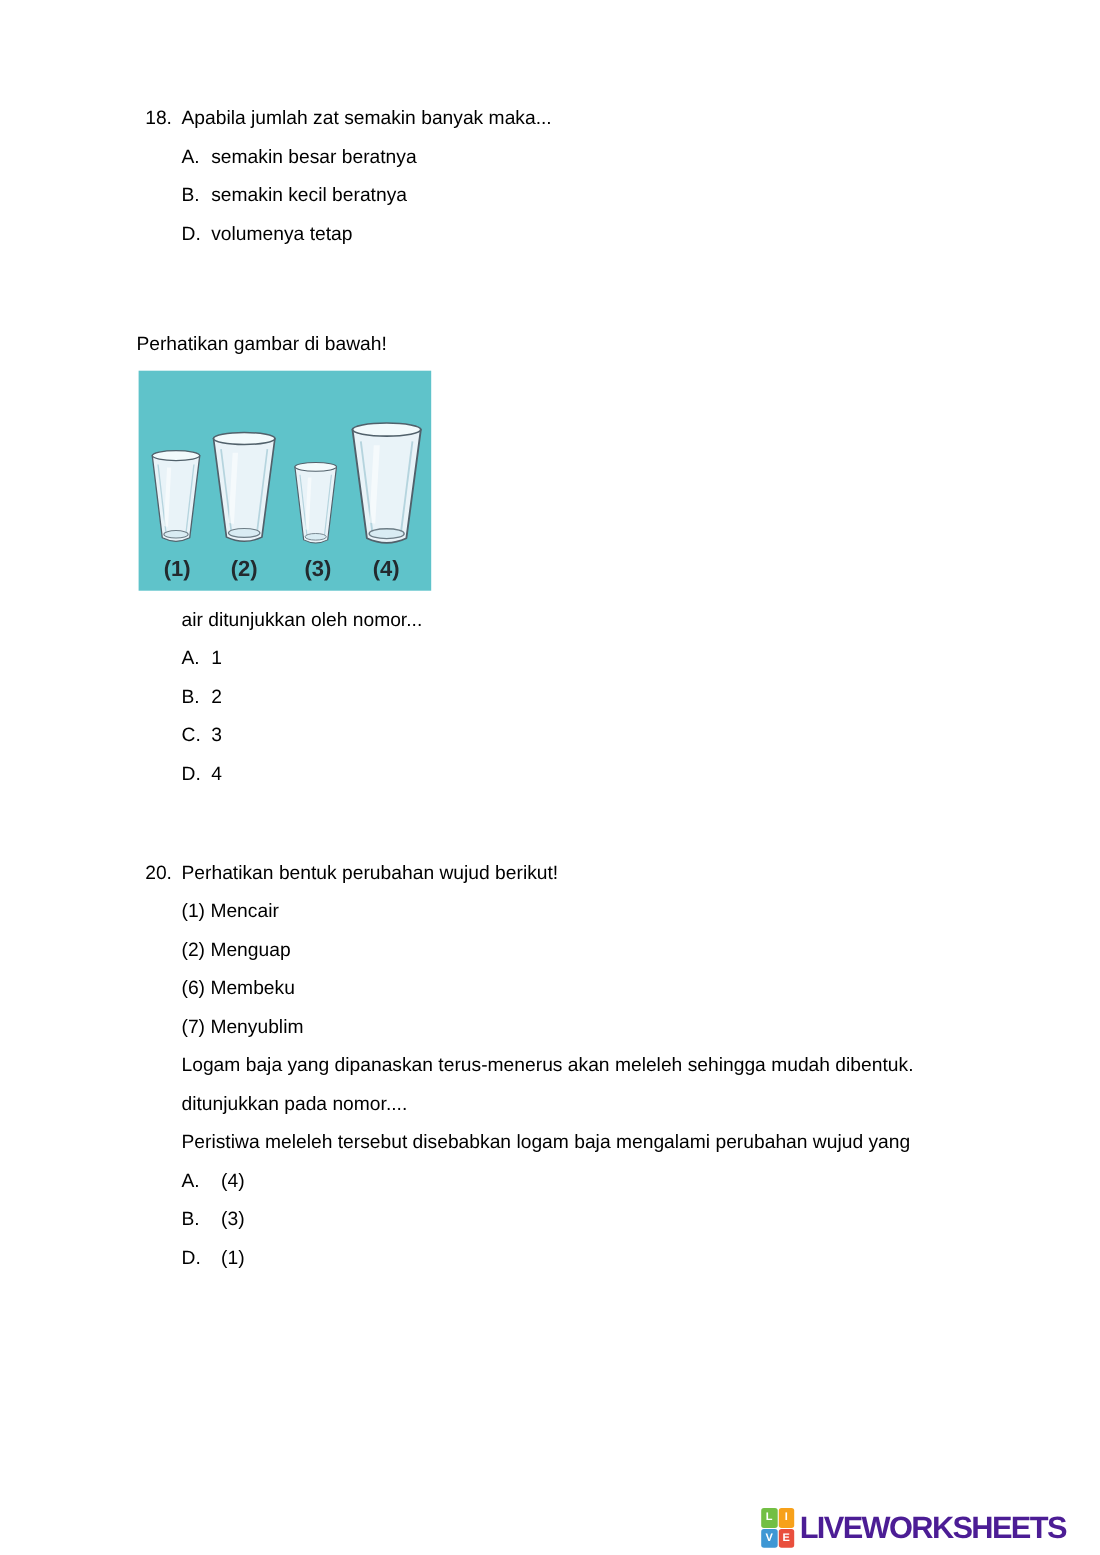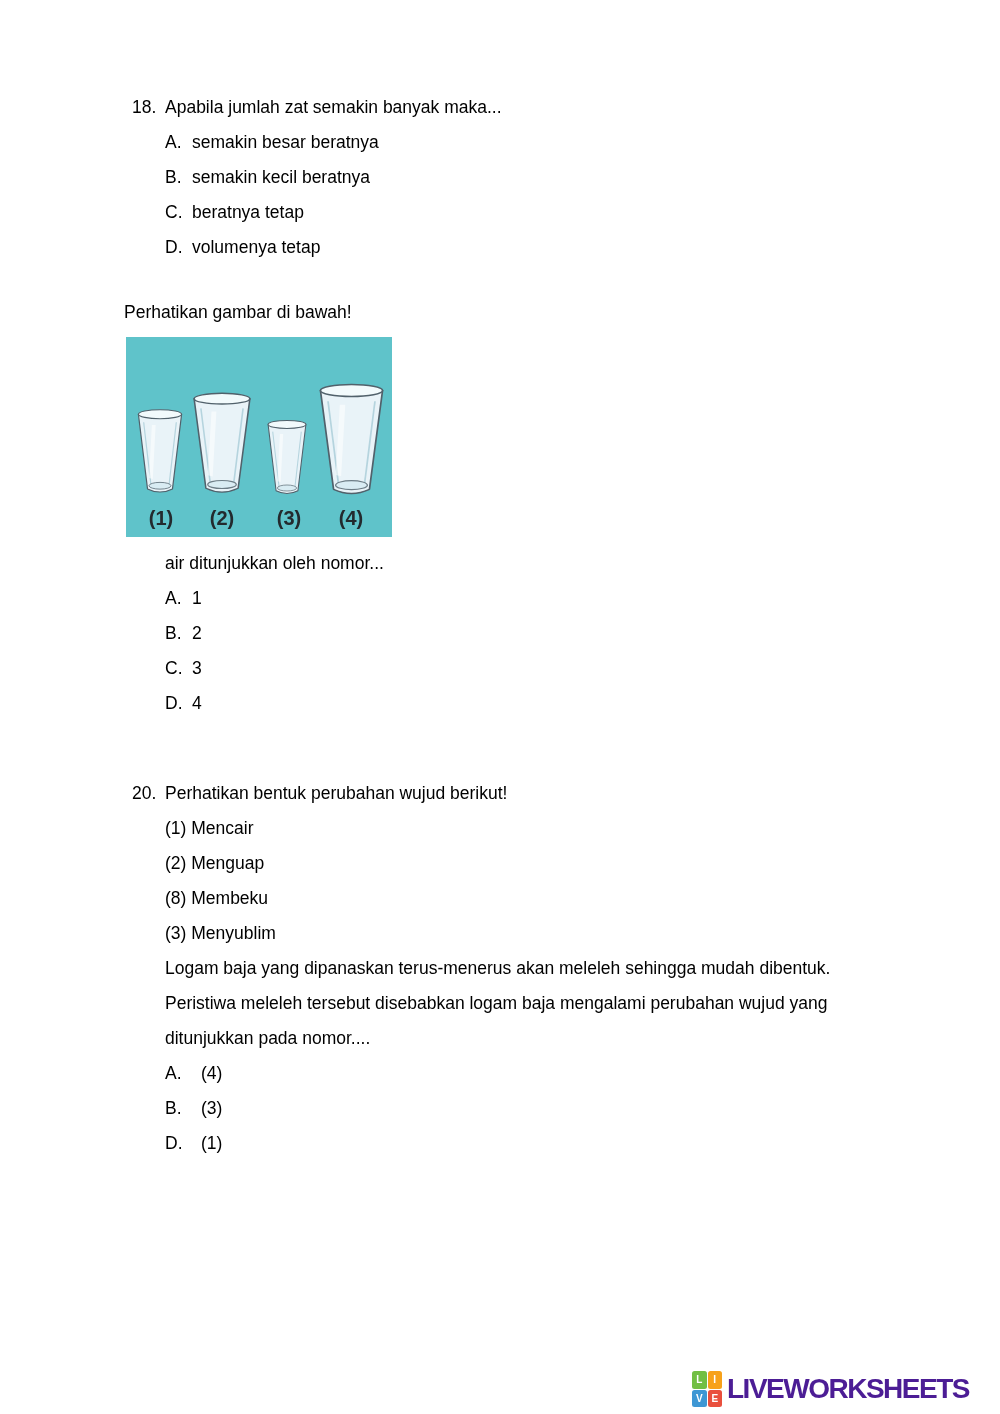--- a/index.html
+++ b/index.html
@@ -66,21 +66,20 @@
     color:#4c1d95;
   }
 </style>
 </head>
 <body>
 
 <div class="abs question" id="q18" style="top:90px;">
   <div class="line"><span class="q-num">18.</span><span>Apabila jumlah zat semakin banyak maka...</span></div>
   <div class="line indent"><span class="opt-letter">A.</span><span>semakin besar beratnya</span></div>
   <div class="line indent"><span class="opt-letter">B.</span><span>semakin kecil beratnya</span></div>
-  <div class="line indent"><span class="opt-letter">C.</span><span>beratnya tetap</span></div>
   <div class="line indent"><span class="opt-letter">D.</span><span>volumenya tetap</span></div>
 </div>
 
 <div class="abs" id="caption">Perhatikan gambar di bawah!</div>
 
 <div class="abs" id="figure">
   <svg width="266" height="200" viewBox="0 0 266 200" aria-hidden="true">
     <defs>
       <g id="glass">
         <path d="M5 16 L24 182 Q50 196 76 182 L95 16 Q50 26 5 16 Z" fill="#e9f3f8" stroke="#51616b" stroke-width="2.5" stroke-linejoin="round"></path>
@@ -107,25 +106,25 @@
   <div class="line indent"><span class="opt-letter">A.</span><span>1</span></div>
   <div class="line indent"><span class="opt-letter">B.</span><span>2</span></div>
   <div class="line indent"><span class="opt-letter">C.</span><span>3</span></div>
   <div class="line indent"><span class="opt-letter">D.</span><span>4</span></div>
 </div>
 
 <div class="abs question" id="q20" style="top:776px;">
   <div class="line"><span class="q-num">20.</span><span>Perhatikan bentuk perubahan wujud berikut!</span></div>
   <div class="line indent">(1) Mencair</div>
   <div class="line indent">(2) Menguap</div>
-  <div class="line indent">(8) Membeku</div>
-  <div class="line indent">(3) Menyublim</div>
+  <div class="line indent">(6) Membeku</div>
+  <div class="line indent">(7) Menyublim</div>
   <div class="line indent">Logam baja yang dipanaskan terus-menerus akan meleleh sehingga mudah dibentuk.</div>
+  <div class="line indent">ditunjukkan pada nomor....</div>
   <div class="line indent">Peristiwa meleleh tersebut disebabkan logam baja mengalami perubahan wujud yang</div>
-  <div class="line indent">ditunjukkan pada nomor....</div>
   <div class="line indent"><span class="opt-letter">A.</span><span>(4)</span></div>
   <div class="line indent"><span class="opt-letter">B.</span><span>(3)</span></div>
   <div class="line indent"><span class="opt-letter">D.</span><span>(1)</span></div>
 </div>
 
 <div class="abs" id="footer">
   <div class="logo-grid">
     <div class="logo-cell cell-0">L</div>
     <div class="logo-cell cell-1">I</div>
     <div class="logo-cell cell-2">V</div>

